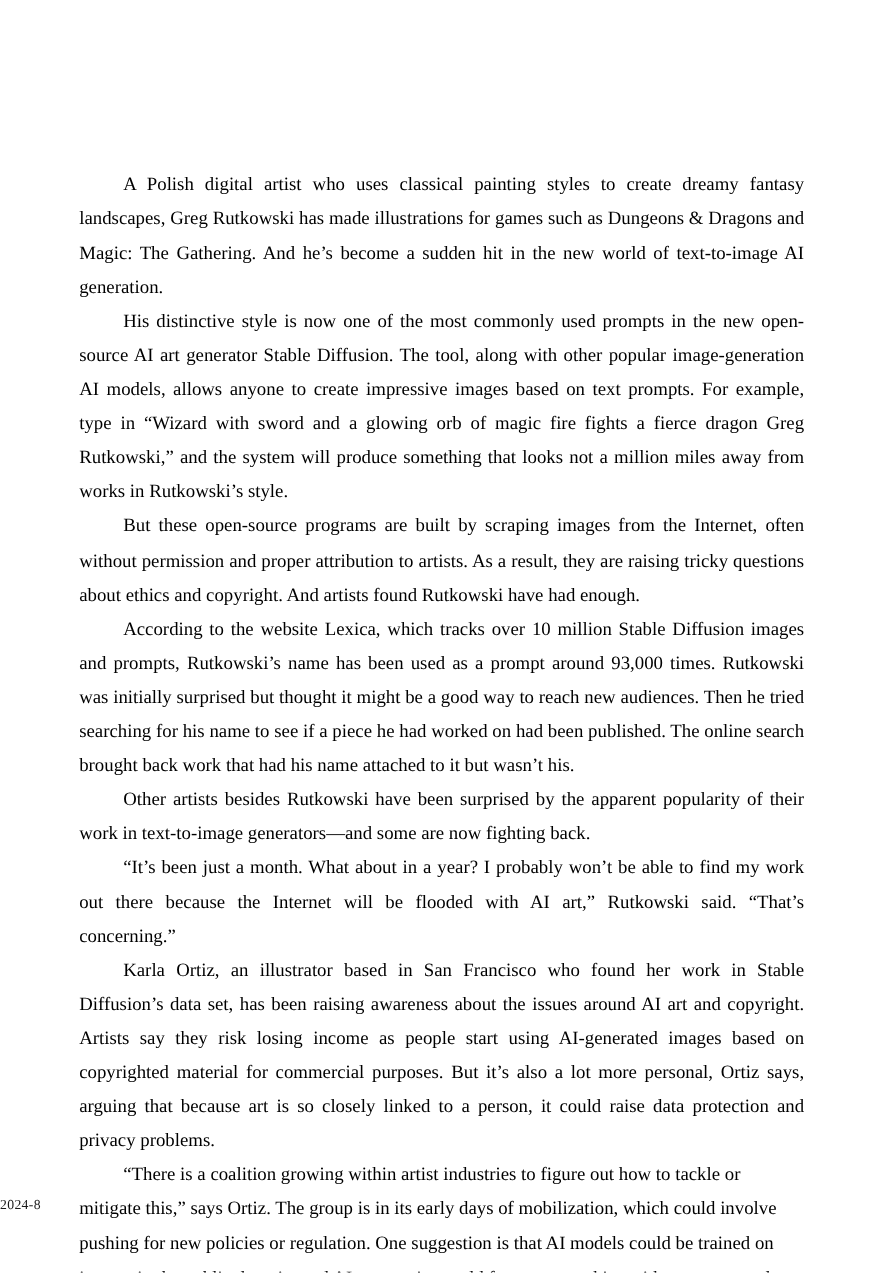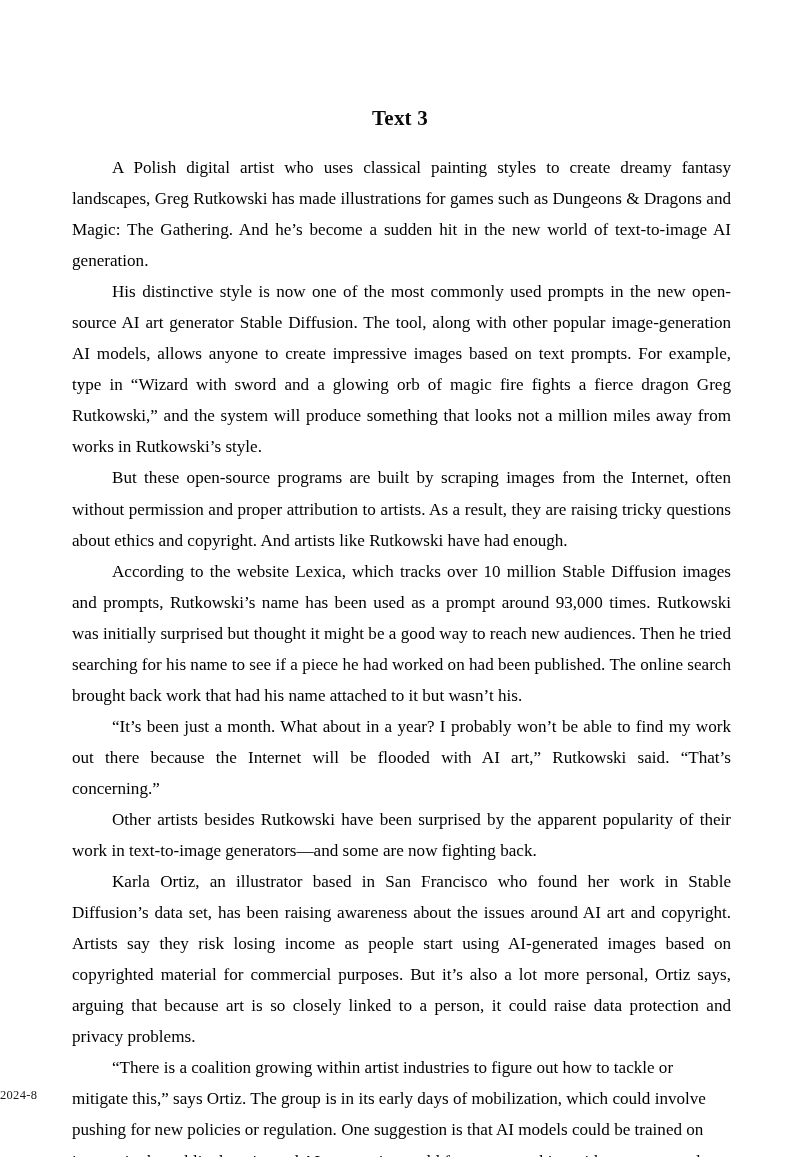--- a/index.html
+++ b/index.html
@@ -59,28 +59,27 @@
     font-size: 12.5px;
     letter-spacing: 0.3px;
     color: #1a1a1a;
   }
 </style>
 </head>
 <body>
 
 <div class="page">
 
-  <h1 class="page-title">Text 3</h1>
 
   <div class="body-text">
     <p class="para">A Polish digital artist who uses classical painting styles to create dreamy fantasy landscapes, Greg Rutkowski has made illustrations for games such as Dungeons &amp; Dragons and Magic: The Gathering. And he’s become a sudden hit in the new world of text-to-image AI generation.</p>
     <p class="para">His distinctive style is now one of the most commonly used prompts in the new open-source AI art generator Stable Diffusion. The tool, along with other popular image-generation AI models, allows anyone to create impressive images based on text prompts. For example, type in “Wizard with sword and a glowing orb of magic fire fights a fierce dragon Greg Rutkowski,” and the system will produce something that looks not a million miles away from works in Rutkowski’s style.</p>
-    <p class="para">But these open-source programs are built by scraping images from the Internet, often without permission and proper attribution to artists. As a result, they are raising tricky questions about ethics and copyright. And artists like Rutkowski have had enough.</p>
+    <p class="para">But these open-source programs are built by scraping images from the Internet, often without permission and proper attribution to artists. As a result, they are raising tricky questions about ethics and copyright. And artists found Rutkowski have had enough.</p>
     <p class="para">According to the website Lexica, which tracks over 10 million Stable Diffusion images and prompts, Rutkowski’s name has been used as a prompt around 93,000 times. Rutkowski was initially surprised but thought it might be a good way to reach new audiences. Then he tried searching for his name to see if a piece he had worked on had been published. The online search brought back work that had his name attached to it but wasn’t his.</p>
+    <p class="para">Other artists besides Rutkowski have been surprised by the apparent popularity of their work in text-to-image generators—and some are now fighting back.</p>
     <p class="para">“It’s been just a month. What about in a year? I probably won’t be able to find my work out there because the Internet will be flooded with AI art,” Rutkowski said. “That’s concerning.”</p>
-    <p class="para">Other artists besides Rutkowski have been surprised by the apparent popularity of their work in text-to-image generators—and some are now fighting back.</p>
     <p class="para">Karla Ortiz, an illustrator based in San Francisco who found her work in Stable Diffusion’s data set, has been raising awareness about the issues around AI art and copyright. Artists say they risk losing income as people start using AI-generated images based on copyrighted material for commercial purposes. But it’s also a lot more personal, Ortiz says, arguing that because art is so closely linked to a person, it could raise data protection and privacy problems.</p>
     <p class="para">“There is a coalition growing within artist industries to figure out how to tackle or mitigate this,” says Ortiz. The group is in its early days of mobilization, which could involve pushing for new policies or regulation. One suggestion is that AI models could be trained on images in the public domain, and AI companies could forge partnerships with museums and artists, Ortiz says.</p>
   </div>
 
   <div class="page-footer">2024-8</div>
 
 </div>
 
 </body></html>

